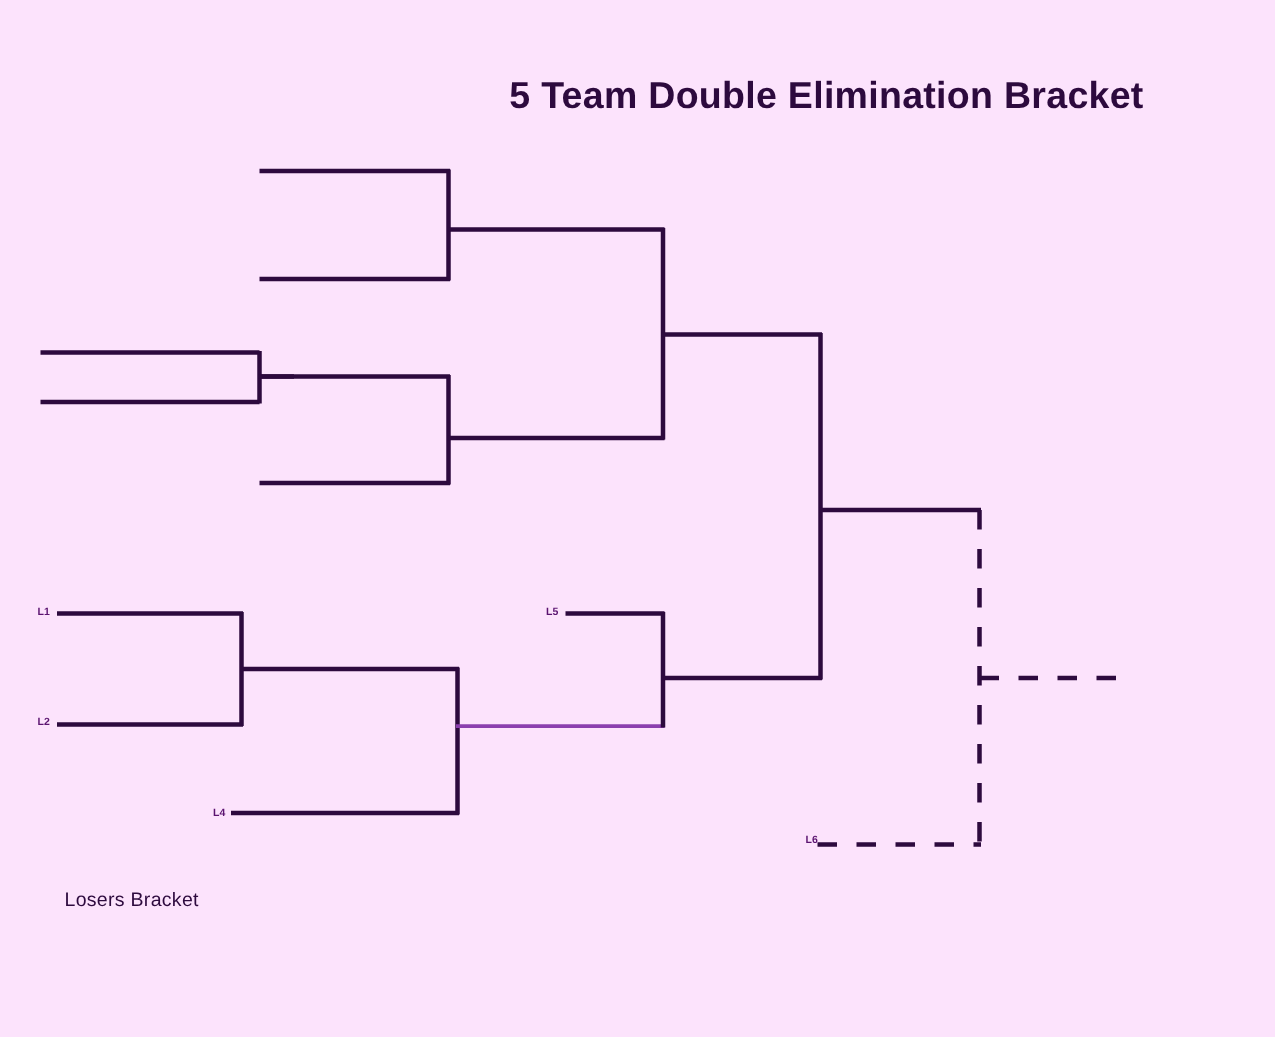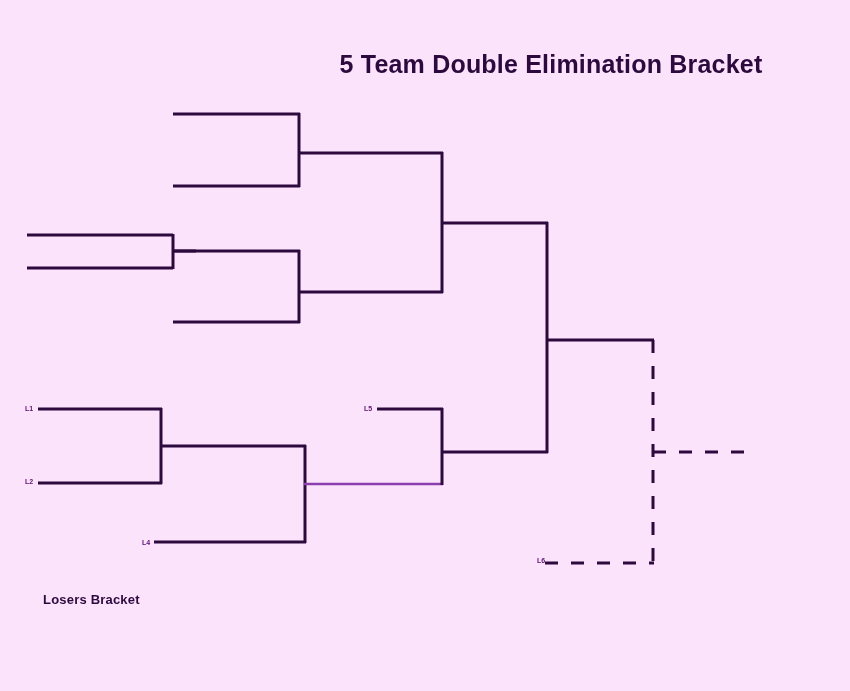--- a/index.html
+++ b/index.html
@@ -31,21 +31,21 @@
     font-size: 25px;
     font-weight: bold;
     color: #2d0a3e;
     letter-spacing: 0.2px;
   }
   #losers-bracket-label {
     position: absolute;
     left: 43px;
     top: 592px;
     font-size: 13px;
-    font-weight: bold;
+    font-weight: normal;
     color: #2d0a3e;
     letter-spacing: 0.2px;
   }
   #bracket-svg {
     position: absolute;
     left: 0;
     top: 0;
   }
   .seed-label {
     position: absolute;

